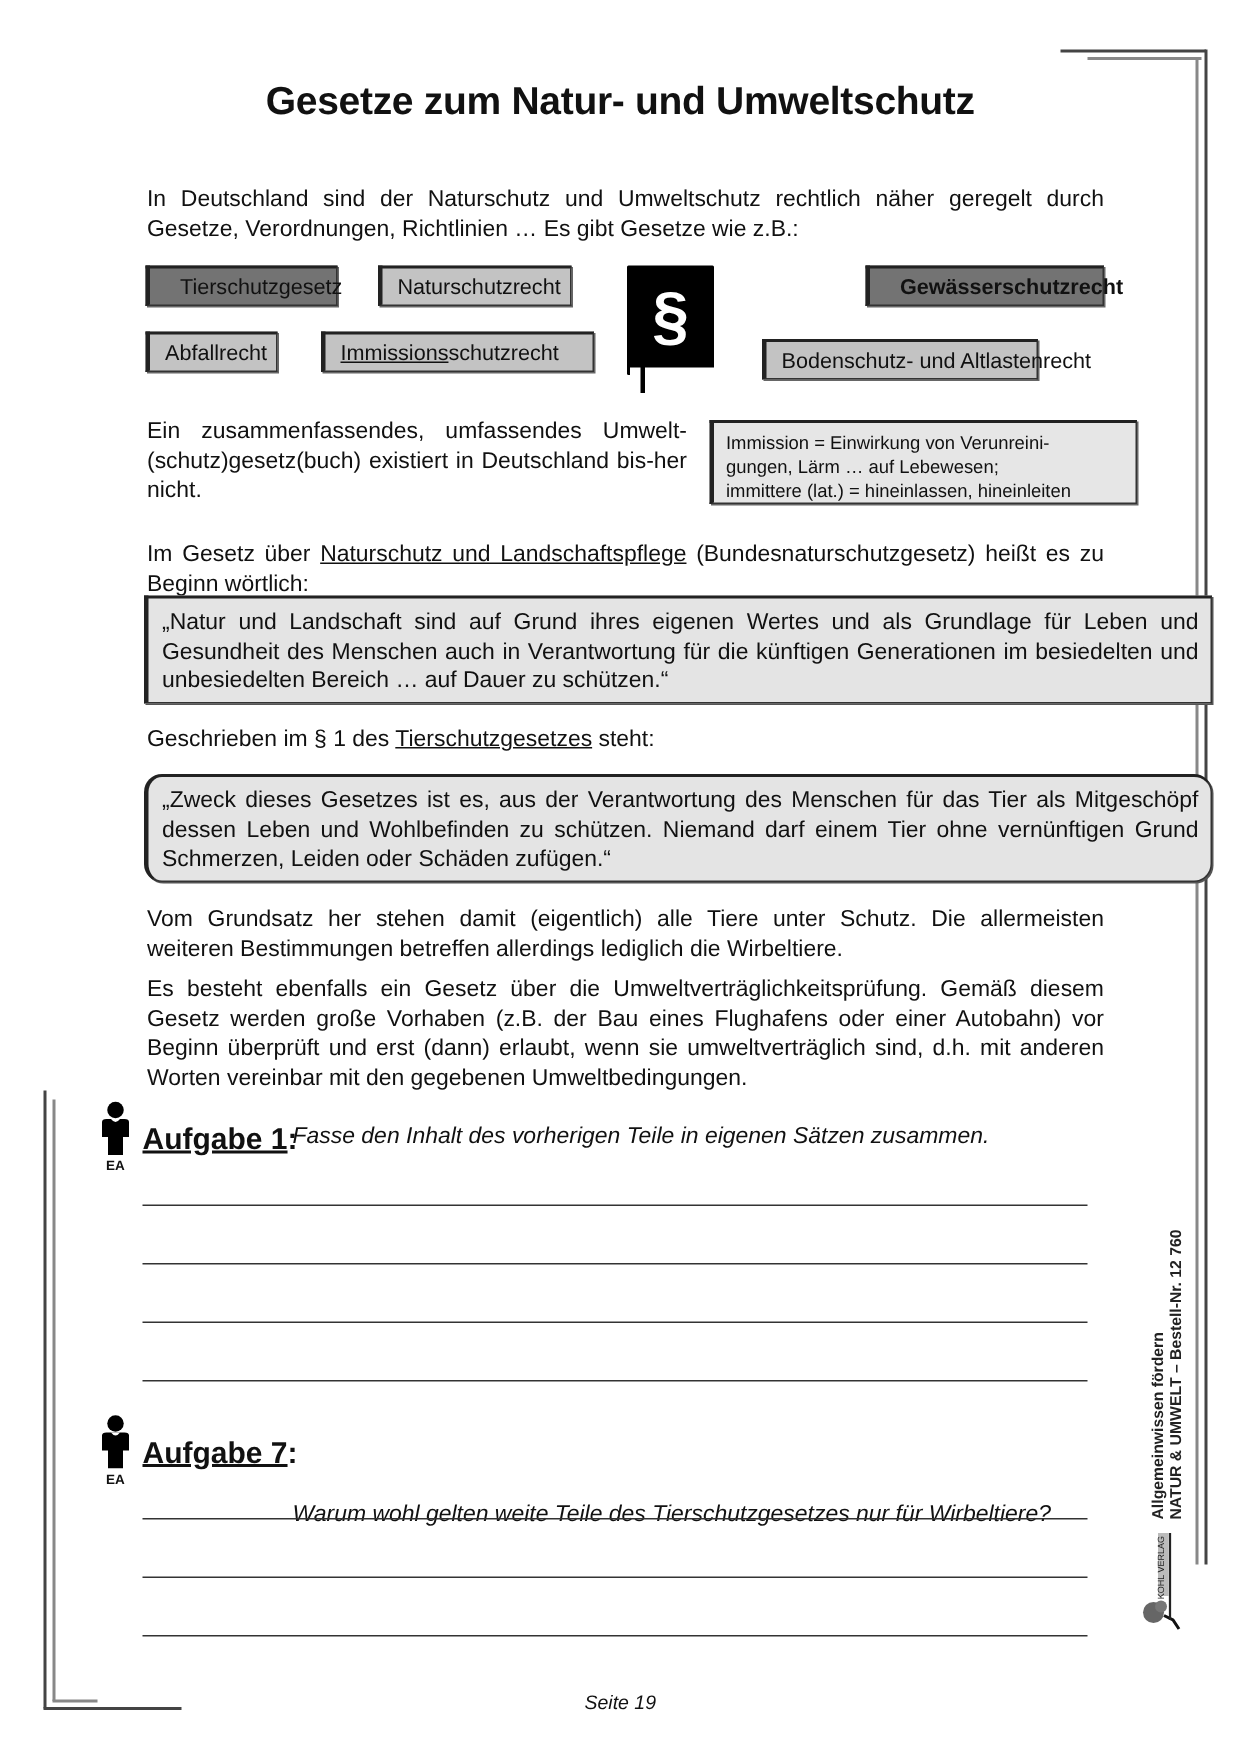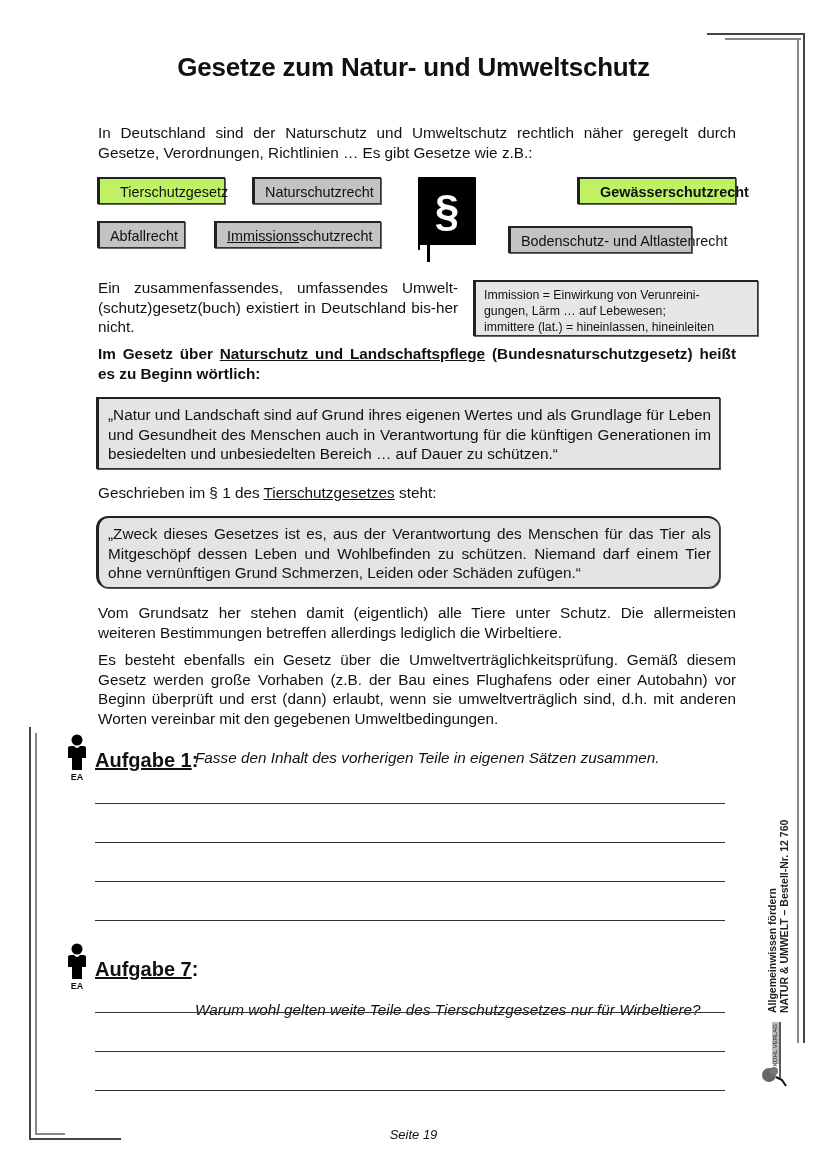--- a/index.html
+++ b/index.html
@@ -16,32 +16,32 @@
   .frame-bl-h1 { left: 29px; top: 1138px; width: 92px; height: 2px; background: #444; }
   .frame-bl-h2 { left: 35px; top: 1133px; width: 30px; height: 2px; background: #888; }
 
   .title { left: 0; width: 827px; top: 52px; text-align: center; font-size: 26px; font-weight: bold; letter-spacing: -0.2px; }
   .para { left: 98px; width: 638px; font-size: 15.3px; line-height: 19.5px; text-align: justify; }
   .para u { text-decoration: underline; }
 
   .law-box { height: 27px; line-height: 27px; font-size: 14.4px; padding: 0 10px; box-sizing: border-box;
              border: 1px solid #333; border-left: 3px solid #222; border-top: 2px solid #222;
              box-shadow: 1px 1px 0 #666; white-space: nowrap; }
-  .law-box.light { background: #bef264; padding-left: 20px; }
+  .law-box.light { background: #737373; padding-left: 20px; }
   .law-box.dark { background: #c3c3c3; }
 
   .book { left: 418px; top: 177px; width: 58px; height: 73px; background: #000; border-radius: 1px; }
   .book-page { left: 420px; top: 244px; width: 56px; height: 6px; background: #fff; border-top: 1px solid #000; }
   .book-bookmark { left: 427px; top: 244px; width: 3px; height: 18px; background: #000; }
   .book-glyph { left: 418px; top: 177px; width: 58px; height: 68px; color: #fff; font-size: 44px; font-weight: bold; text-align: center; line-height: 68px; }
 
   .note-box { left: 473px; top: 280px; width: 285px; height: 56px; background: #e6e6e6; font-size: 12.3px; line-height: 16px;
               padding: 5px 8px; box-sizing: border-box; border: 1px solid #333; border-left: 3px solid #222; border-top: 2px solid #222; box-shadow: 1px 1px 0 #666; }
 
-  .quote-box { left: 96px; width: 624px; background: #e4e4e4; font-size: 15.3px; line-height: 19.5px; padding: 6px 8px 4px 9px;
+  .quote-box { left: 96px; width: 712px; background: #e4e4e4; font-size: 15.3px; line-height: 19.5px; padding: 6px 8px 4px 9px;
                box-sizing: border-box; border: 1px solid #333; border-left: 3px solid #222; border-top: 2px solid #222; box-shadow: 1px 1px 0 #555; text-align: justify; }
   .task-head { font-size: 20px; }
   .task-label { font-weight: bold; text-decoration: underline; }
   .task-colon { font-weight: bold; }
   .task-text { font-style: italic; font-size: 15.3px; }
   .ea { font-size: 9px; font-weight: bold; width: 22px; text-align: center; }
   .answer-line { left: 95px; width: 630px; height: 1px; background: #333; }
 
   .side-text { left: 766px; top: 1013px; width: 240px; transform-origin: 0 0; transform: rotate(-90deg);
                font-size: 10.5px; line-height: 12px; font-weight: bold; color: #222; white-space: nowrap; }
@@ -61,37 +61,37 @@
 <div class="abs frame-bl-h2"></div>
 
 <div class="abs title">Gesetze zum Natur- und Umweltschutz</div>
 
 <div class="abs para" style="top:123px;">In Deutschland sind der Naturschutz und Umweltschutz rechtlich näher geregelt durch Gesetze, Verordnungen, Richtlinien … Es gibt Gesetze wie z.B.:</div>
 
 <div class="abs law-box light" style="left:97px; top:177px; width:128px;">Tierschutzgesetz</div>
 <div class="abs law-box dark" style="left:252px; top:177px; width:129px;">Naturschutzrecht</div>
 <div class="abs law-box light" style="left:577px; top:177px; width:159px;font-weight:bold;">Gewässerschutzrecht</div>
 <div class="abs law-box dark" style="left:97px; top:221px; width:88px;">Abfallrecht</div>
-<div class="abs law-box dark" style="left:214px; top:221px; width:167px;"><u>Immissions</u><span>schutzrecht</span></div>
+<div class="abs law-box dark" style="left:214px; top:221px; width:182px;"><u>Immissions</u><span>schutzrecht</span></div>
 <div class="abs law-box dark" style="left:508px; top:226px; width:184px;">Bodenschutz- und Altlastenrecht</div>
 
 <div class="abs book"></div>
 <div class="abs book-page"></div>
 <div class="abs book-bookmark"></div>
 <div class="abs book-glyph">§</div>
 
 <div class="abs para" style="top:278px; width:360px;">Ein zusammenfassendes, umfassendes Umwelt-(schutz)gesetz(buch) existiert in Deutschland bis-her nicht.</div>
 
 <div class="abs note-box">
   <div>Immission = Einwirkung von Verunreini-</div>
   <div>gungen, Lärm … auf Lebewesen;</div>
   <div>immittere (lat.) = hineinlassen, hineinleiten</div>
 </div>
 
-<div class="abs para" style="top:344px;font-weight:bold;"><span>Im Gesetz über </span><u>Naturschutz und Landschaftspflege</u><span> (Bundesnaturschutzgesetz) heißt es zu Beginn wörtlich:</span></div>
+<div class="abs para" style="top:360px;"><span>Im Gesetz über </span><u>Naturschutz und Landschaftspflege</u><span> (Bundesnaturschutzgesetz) heißt es zu Beginn wörtlich:</span></div>
 
 <div class="abs quote-box" style="top:397px;">„Natur und Landschaft sind auf Grund ihres eigenen Wertes und als Grundlage für Leben und Gesundheit des Menschen auch in Verantwortung für die künftigen Generationen im besiedelten und unbesiedelten Bereich … auf Dauer zu schützen.“</div>
 
 <div class="abs para" style="top:483px;"><span>Geschrieben im § 1 des </span><u>Tierschutzgesetzes</u><span> steht:</span></div>
 
 <div class="abs quote-box" style="top:516px;border-radius:12px;">„Zweck dieses Gesetzes ist es, aus der Verantwortung des Menschen für das Tier als Mitgeschöpf dessen Leben und Wohlbefinden zu schützen. Niemand darf einem Tier ohne vernünftigen Grund Schmerzen, Leiden oder Schäden zufügen.“</div>
 
 <div class="abs para" style="top:603px;">Vom Grundsatz her stehen damit (eigentlich) alle Tiere unter Schutz. Die allermeisten weiteren Bestimmungen betreffen allerdings lediglich die Wirbeltiere.</div>
 <div class="abs para" style="top:650px;">Es besteht ebenfalls ein Gesetz über die Umweltverträglichkeitsprüfung. Gemäß diesem Gesetz werden große Vorhaben (z.B. der Bau eines Flughafens oder einer Autobahn) vor Beginn überprüft und erst (dann) erlaubt, wenn sie umweltverträglich sind, d.h. mit anderen Worten vereinbar mit den gegebenen Umweltbedingungen.</div>
 

